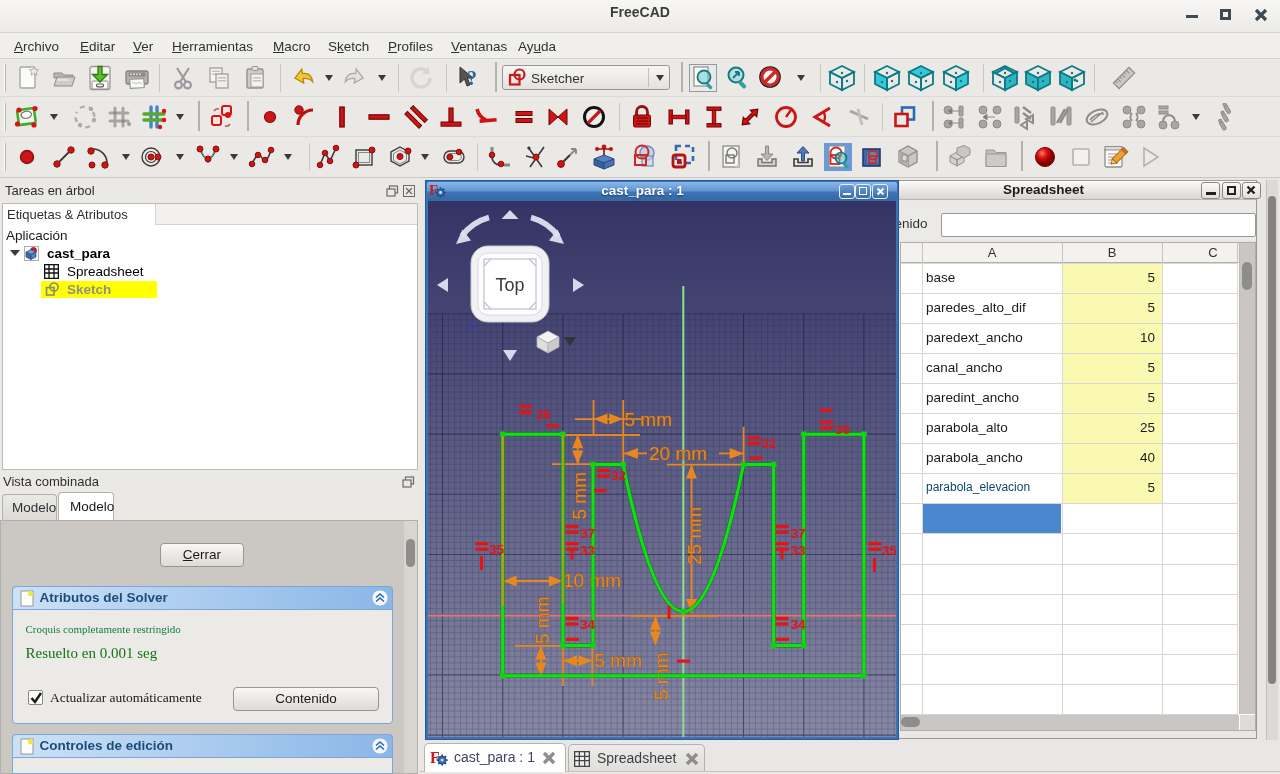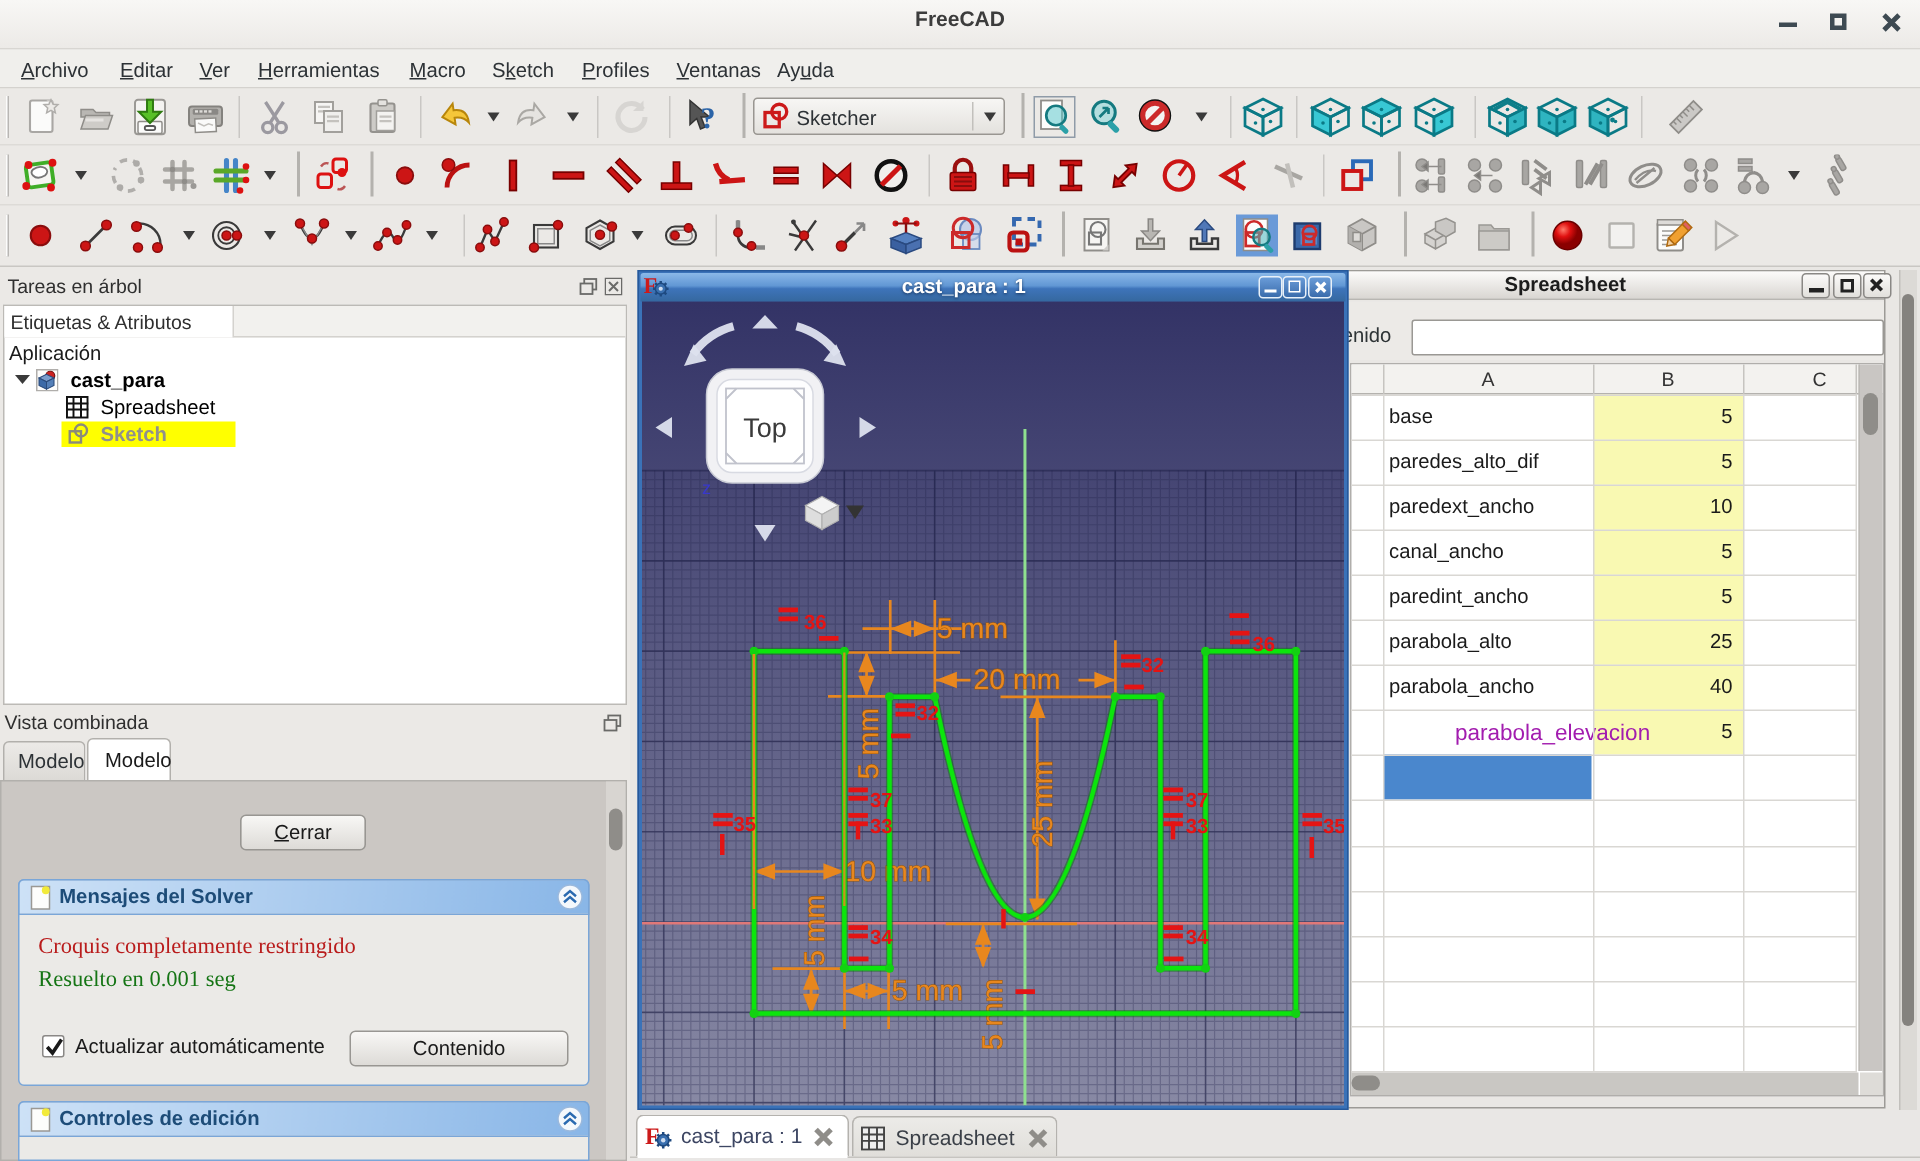--- a/index.html
+++ b/index.html
@@ -613,32 +613,32 @@
 <div class="abs" style="left:0px;top:519.5px;width:418px;height:254.5px;background:#cbc7c3;border:1px solid #b2b0ac;"></div>
 <div class="abs" style="left:404px;top:521px;width:13px;height:252px;background:#d8d5d1;"></div>
 <div class="abs" style="left:406px;top:539px;width:9px;height:28px;background:#8f8d89;border-radius:4.5px;"></div>
 <div class="abs" style="left:160px;top:543px;width:84px;height:24px;background:linear-gradient(#f8f7f5,#dddbd7);border:1px solid #989692;border-radius:4px;text-align:center;line-height:22px;font-size:13.5px;color:#1a1a1a;"><u>C</u>errar</div>
 <div class="abs" style="left:11.5px;top:585.5px;width:381.5px;height:138.5px;background:#ebeae7;border:1px solid #7aa6d8;border-radius:4px;"></div>
 <div class="abs" style="left:11.5px;top:585.5px;width:381.5px;height:24px;background:linear-gradient(100deg,#cde1f6,#89b6e7);border:1px solid #7aa6d8;border-radius:4px 4px 0 0;"></div>
 <svg class="abs" style="left:19.5px;top:589.5px" width="14" height="17">
     <rect x="1" y="1" width="12" height="15" fill="#fdfdfc" stroke="#9a9894"></rect>
     <circle cx="10.5" cy="3.5" r="2.6" fill="#f2ea3a"></circle>
   </svg>
-<div class="abs" style="left:39.5px;top:589.5px;font-size:13.5px;font-weight:bold;color:#1d4c78;">Mensajes del Solver</div>
+<div class="abs" style="left:39.5px;top:589.5px;font-size:13.5px;font-weight:bold;color:#1d4c78;">Atributos del Solver</div>
 <svg class="abs" style="left:371.0px;top:588.5px" width="18" height="18">
     <circle cx="9" cy="9" r="8" fill="#f4f8fc" stroke="#9ab8dc"></circle>
     <path d="M5,8.5 l4,-3.5 4,3.5 M5,12.5 l4,-3.5 4,3.5" fill="none" stroke="#2a6ab0" stroke-width="1.6"></path>
   </svg>
-<div class="abs" style="left:25.5px;top:623px;font-family:'Liberation Serif',serif;font-size:15px;color:#b91c1c;">Croquis completamente restringido</div>
+<div class="abs" style="left:25.5px;top:623px;font-family:'Liberation Serif',serif;font-size:11px;color:#15803d;">Croquis completamente restringido</div>
 <div class="abs" style="left:25.5px;top:644.5px;font-family:'Liberation Serif',serif;font-size:15px;color:#157515;">Resuelto en 0.001 seg</div>
 <div class="abs" style="left:28px;top:690px;width:15px;height:15px;background:#fff;border:1px solid #8a8886;border-radius:2px;"></div>
 <svg class="abs" style="left:29px;top:690px" width="14" height="15">
     <path d="M2.5,8 l3.5,4 6,-9" fill="none" stroke="#1a1a1a" stroke-width="2.4"></path>
   </svg>
-<div class="abs" style="left:50px;top:690px;font-size:13.5px;color:#1a1a1a;">Actualizar automáticamente</div>
+<div class="abs" style="left:50px;top:690px;font-size:13.5px;color:#1a1a1a;font-family:Liberation Serif, serif;">Actualizar automáticamente</div>
 <div class="abs" style="left:233px;top:686.5px;width:146px;height:24px;background:linear-gradient(#f8f7f5,#dddbd7);border:1px solid #989692;border-radius:4px;text-align:center;line-height:22px;font-size:13.5px;color:#1a1a1a;">Contenido</div>
 <div class="abs" style="left:11.5px;top:733.5px;width:381.5px;height:40px;background:#ebeae7;border:1px solid #7aa6d8;border-radius:4px 4px 0 0;"></div>
 <div class="abs" style="left:11.5px;top:733.5px;width:381.5px;height:24px;background:linear-gradient(100deg,#cde1f6,#89b6e7);border:1px solid #7aa6d8;border-radius:4px 4px 0 0;"></div>
 <svg class="abs" style="left:19.5px;top:737.5px" width="14" height="17">
     <rect x="1" y="1" width="12" height="15" fill="#fdfdfc" stroke="#9a9894"></rect>
     <circle cx="10.5" cy="3.5" r="2.6" fill="#f2ea3a"></circle>
   </svg>
 <div class="abs" style="left:39.5px;top:737.5px;font-size:13.5px;font-weight:bold;color:#1d4c78;">Controles de edición</div>
 <svg class="abs" style="left:371.0px;top:736.5px" width="18" height="18">
     <circle cx="9" cy="9" r="8" fill="#f4f8fc" stroke="#9ab8dc"></circle>
@@ -683,21 +683,21 @@
 <div class="abs" style="left:1062px;top:382.9px;width:100px;height:30.1px;background:#f9f9b2;z-index:7;"></div>
 <div class="abs" style="left:926px;top:389.9px;font-size:13.5px;color:#1a1a1a;z-index:8;">paredint_ancho</div>
 <div class="abs" style="left:1062px;top:389.9px;width:93px;text-align:right;font-size:13.5px;color:#1a1a1a;z-index:8;">5</div>
 <div class="abs" style="left:1062px;top:413.0px;width:100px;height:30.1px;background:#f9f9b2;z-index:7;"></div>
 <div class="abs" style="left:926px;top:420.0px;font-size:13.5px;color:#1a1a1a;z-index:8;">parabola_alto</div>
 <div class="abs" style="left:1062px;top:420.0px;width:93px;text-align:right;font-size:13.5px;color:#1a1a1a;z-index:8;">25</div>
 <div class="abs" style="left:1062px;top:443.1px;width:100px;height:30.1px;background:#f9f9b2;z-index:7;"></div>
 <div class="abs" style="left:926px;top:450.1px;font-size:13.5px;color:#1a1a1a;z-index:8;">parabola_ancho</div>
 <div class="abs" style="left:1062px;top:450.1px;width:93px;text-align:right;font-size:13.5px;color:#1a1a1a;z-index:8;">40</div>
 <div class="abs" style="left:1062px;top:473.2px;width:100px;height:30.1px;background:#f9f9b2;z-index:7;"></div>
-<div class="abs" style="left:970px;top:480.2px;font-size:15px;color:#a21caf;z-index:8;">parabola_elevacion</div>
+<div class="abs" style="left:926px;top:480.2px;font-size:12px;color:#0c4a6e;z-index:8;">parabola_elevacion</div>
 <div class="abs" style="left:1062px;top:480.2px;width:93px;text-align:right;font-size:13.5px;color:#1a1a1a;z-index:8;">5</div>
 <div class="abs" style="left:922.1px;top:503.3px;width:139px;height:30.1px;background:#4a87cd;z-index:7;"></div>
 <div class="abs" style="left:900.5px;top:262.5px;width:337px;height:1px;background:#d9d7d3;z-index:8;"></div>
 <div class="abs" style="left:900.5px;top:292.6px;width:337px;height:1px;background:#d9d7d3;z-index:8;"></div>
 <div class="abs" style="left:900.5px;top:322.7px;width:337px;height:1px;background:#d9d7d3;z-index:8;"></div>
 <div class="abs" style="left:900.5px;top:352.8px;width:337px;height:1px;background:#d9d7d3;z-index:8;"></div>
 <div class="abs" style="left:900.5px;top:382.9px;width:337px;height:1px;background:#d9d7d3;z-index:8;"></div>
 <div class="abs" style="left:900.5px;top:413.0px;width:337px;height:1px;background:#d9d7d3;z-index:8;"></div>
 <div class="abs" style="left:900.5px;top:443.1px;width:337px;height:1px;background:#d9d7d3;z-index:8;"></div>
 <div class="abs" style="left:900.5px;top:473.2px;width:337px;height:1px;background:#d9d7d3;z-index:8;"></div>

